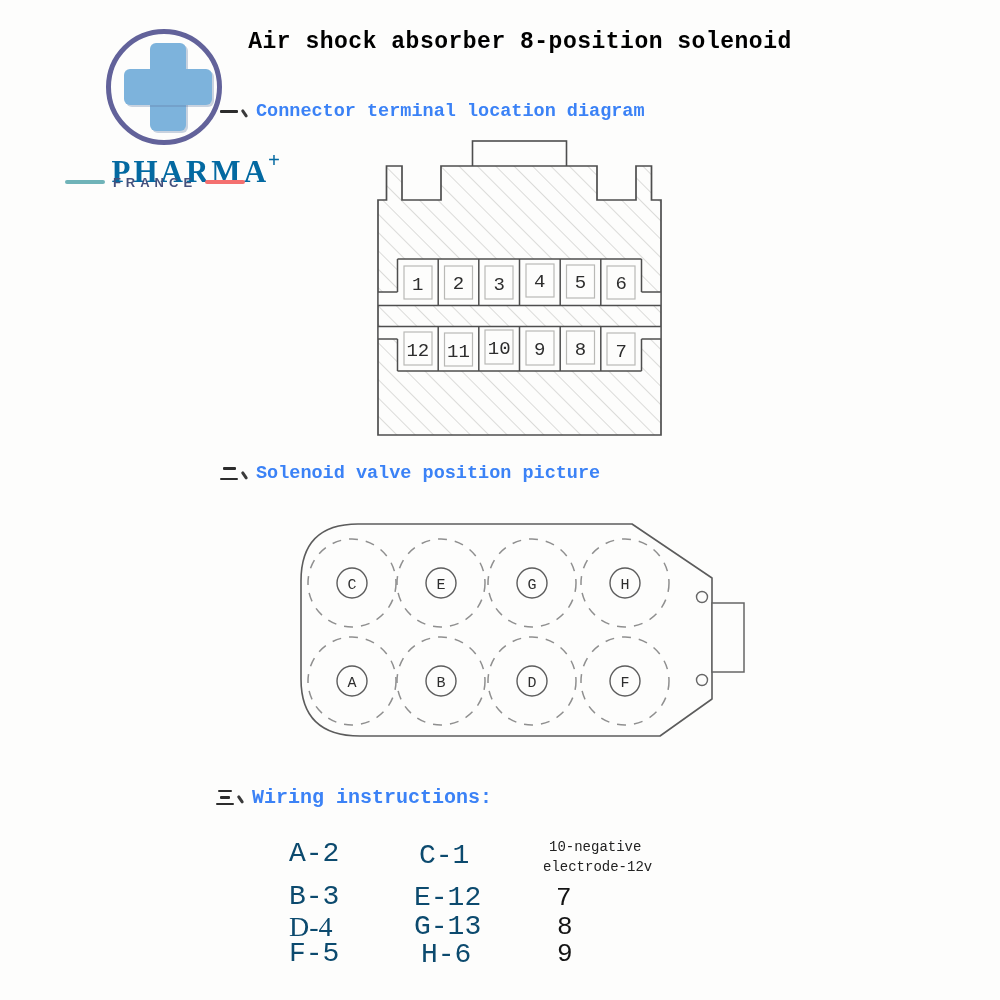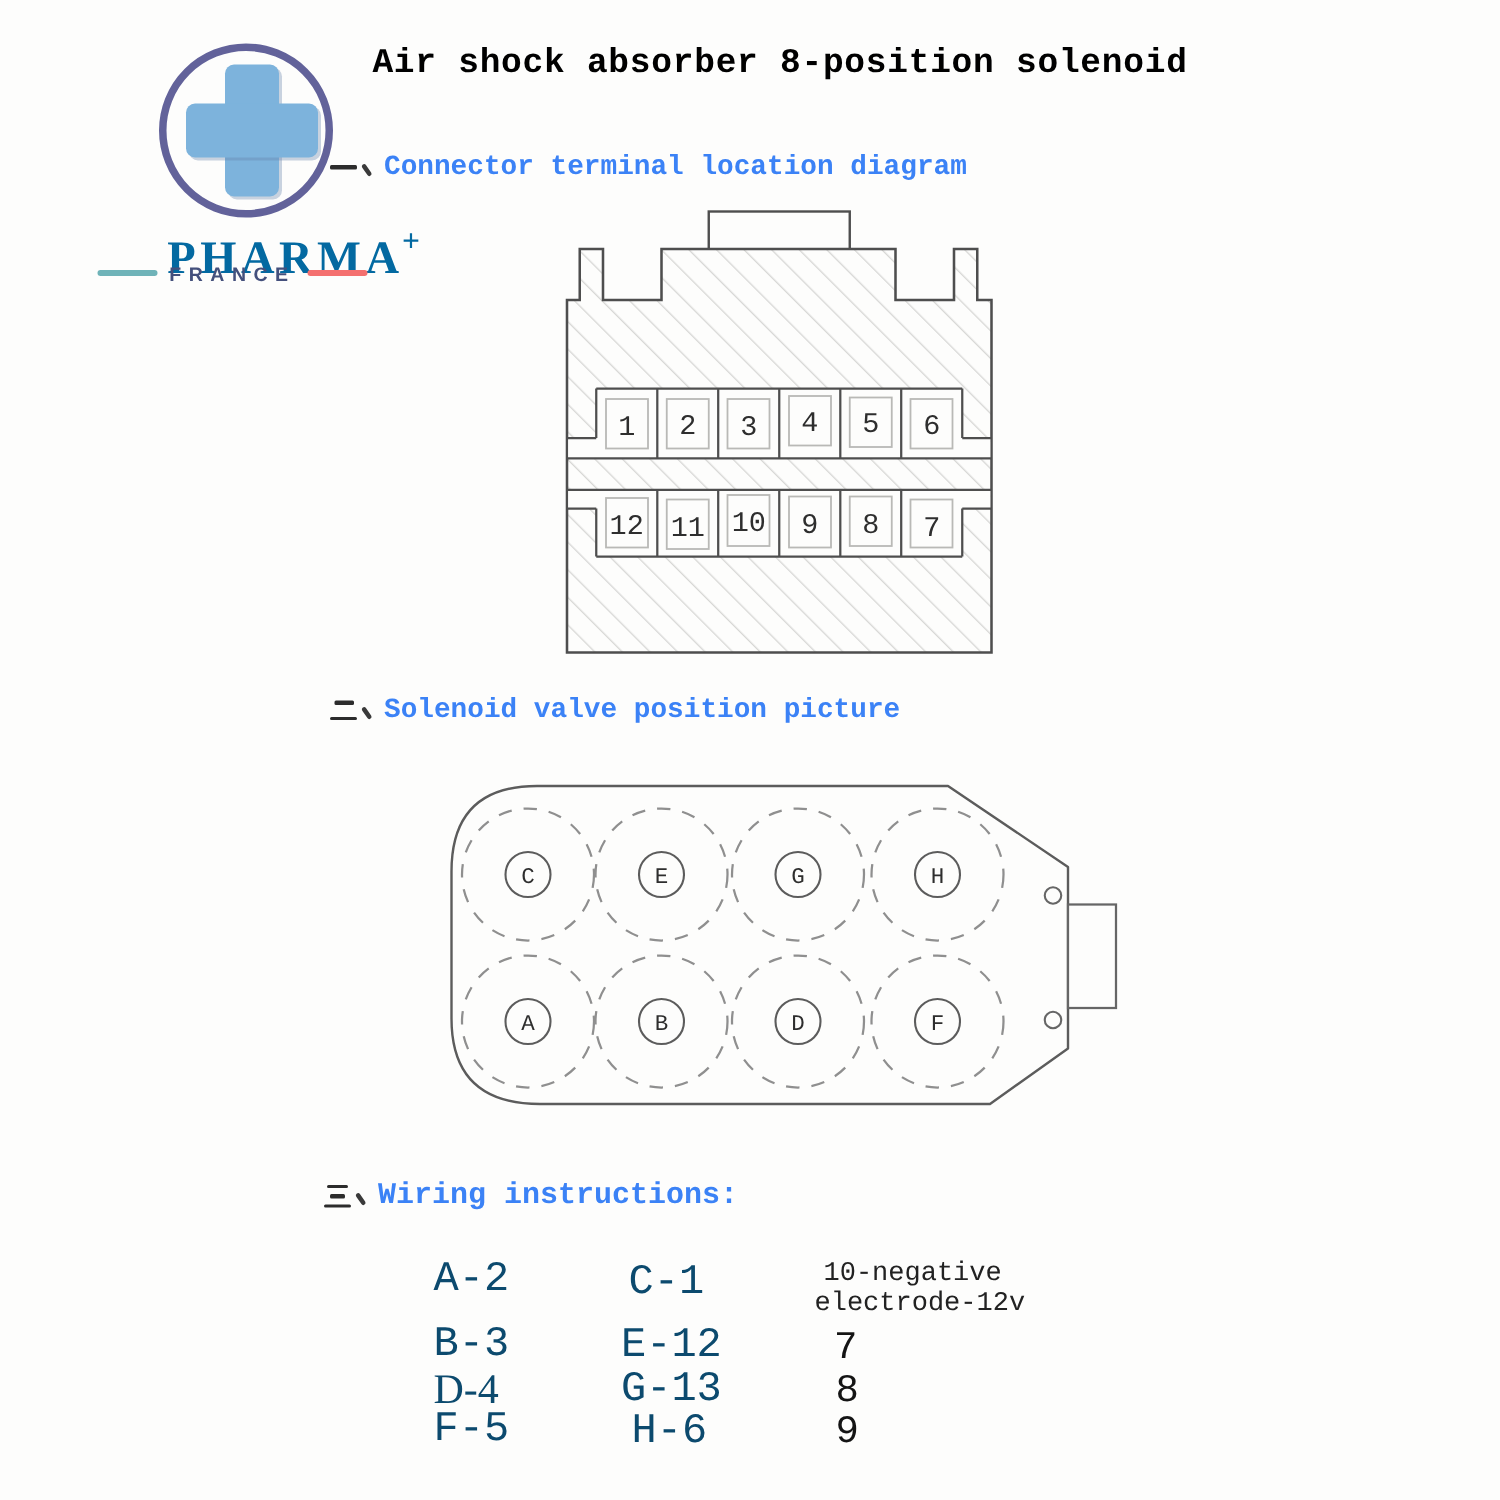--- a/index.html
+++ b/index.html
@@ -62,21 +62,21 @@
   .dun{display:inline-block;width:9px;height:14px;position:relative;margin-right:7px;}
   .dun::after{content:"";position:absolute;left:3px;top:4px;width:2.6px;height:9px;
        background:#3a3a3a;border-radius:2px;transform:rotate(-35deg);}
   
   .diag{position:absolute;}
   #connector-svg{left:365px;top:132px;}
   #valve-svg{left:285px;top:512px;}
   svg text{font-family:"Liberation Mono", monospace;fill:#2e2e2e;}
   
   .wire{position:absolute;font-size:28px;letter-spacing:0;color:#0c4a6e;white-space:nowrap;}
-  .wire-small{position:absolute;font-size:18px;color:#222;white-space:nowrap;}
+  .wire-small{position:absolute;font-size:14px;color:#222;white-space:nowrap;}
   .wire-num{position:absolute;font-size:26px;color:#141414;}
 </style>
 </head>
 <body>
 
 <div id="page">
 
   <div class="logo">
     <div class="logo-circle">
       <div class="cross-v"></div>

